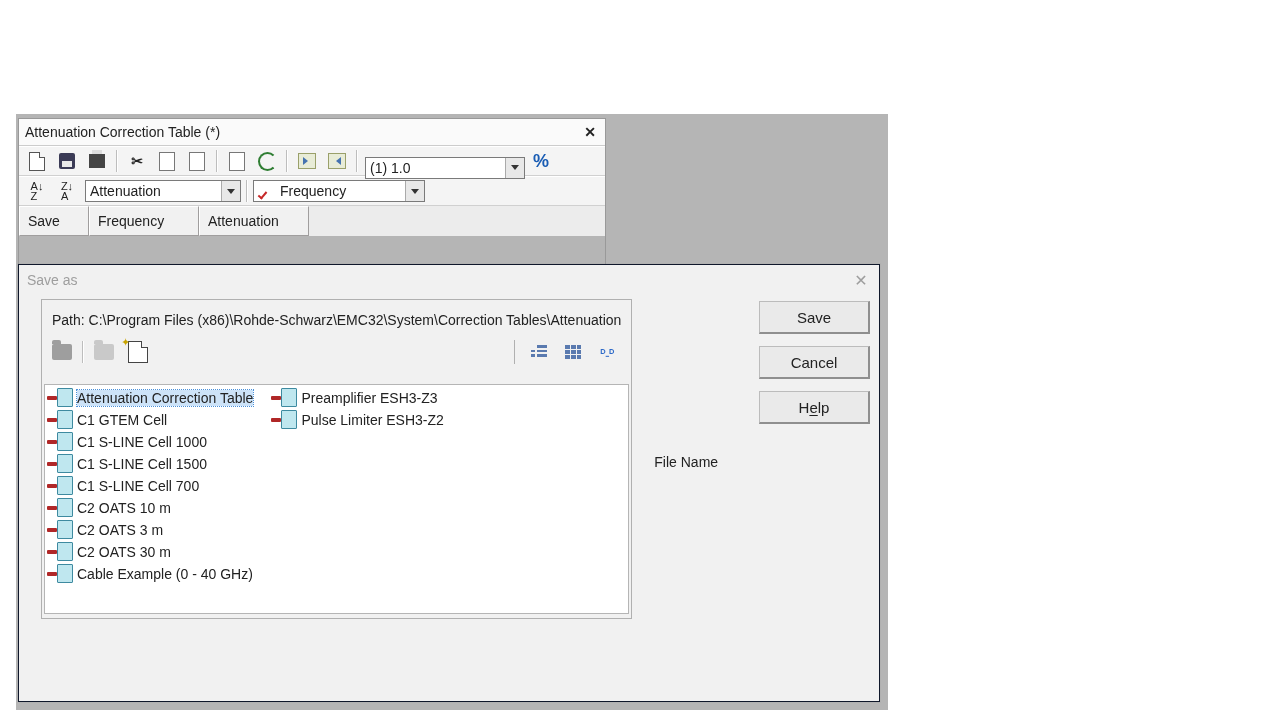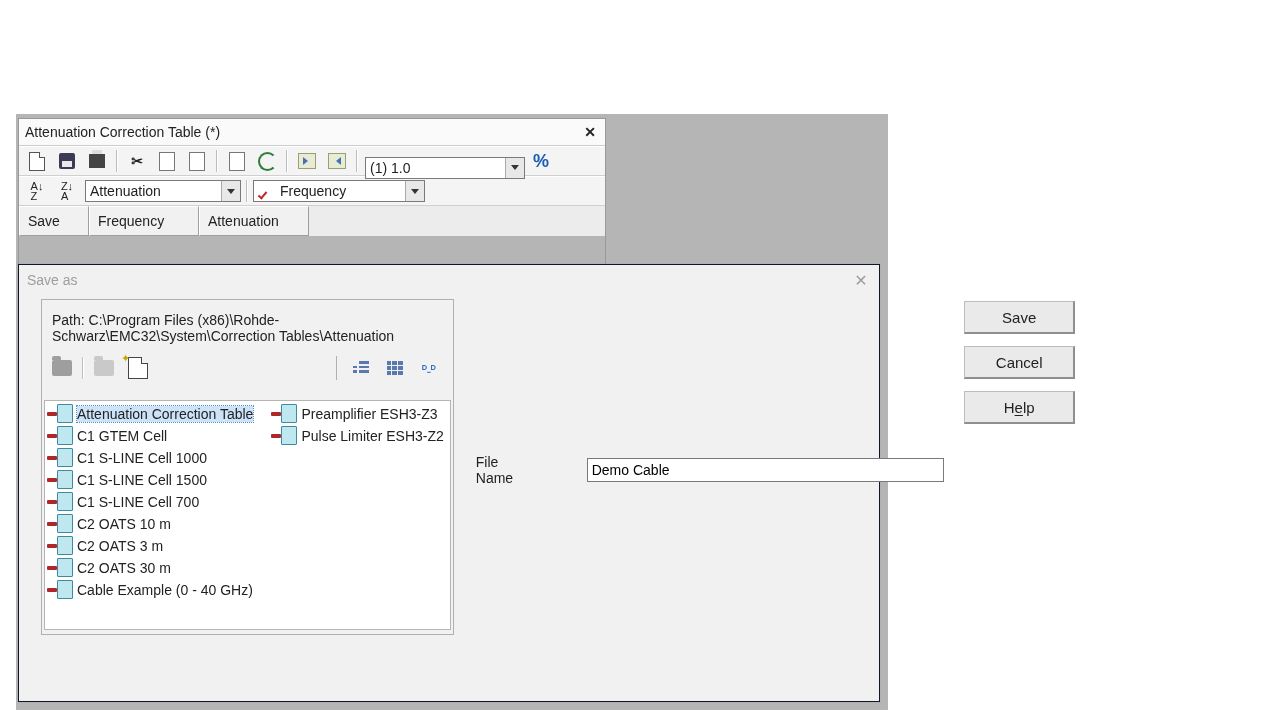--- a/index.html
+++ b/index.html
@@ -526,21 +526,20 @@
                     <span class="doc-icon"></span>
                   </span>
                   <span class="lbl">Pulse Limiter ESH3-Z2</span>
                 </div>
               </div>
           </div>
         </div>
 
         <div class="fname-row">
           <span>File Name</span>
-          <input class="fname-input" value="Demo Cable" style="">
         </div>
       </div>
 
       <div class="sa-right">
         <div class="winbtn">
             <span>Save</span>
           </div>
         <div class="winbtn">
             <span>Cancel</span>
           </div>

